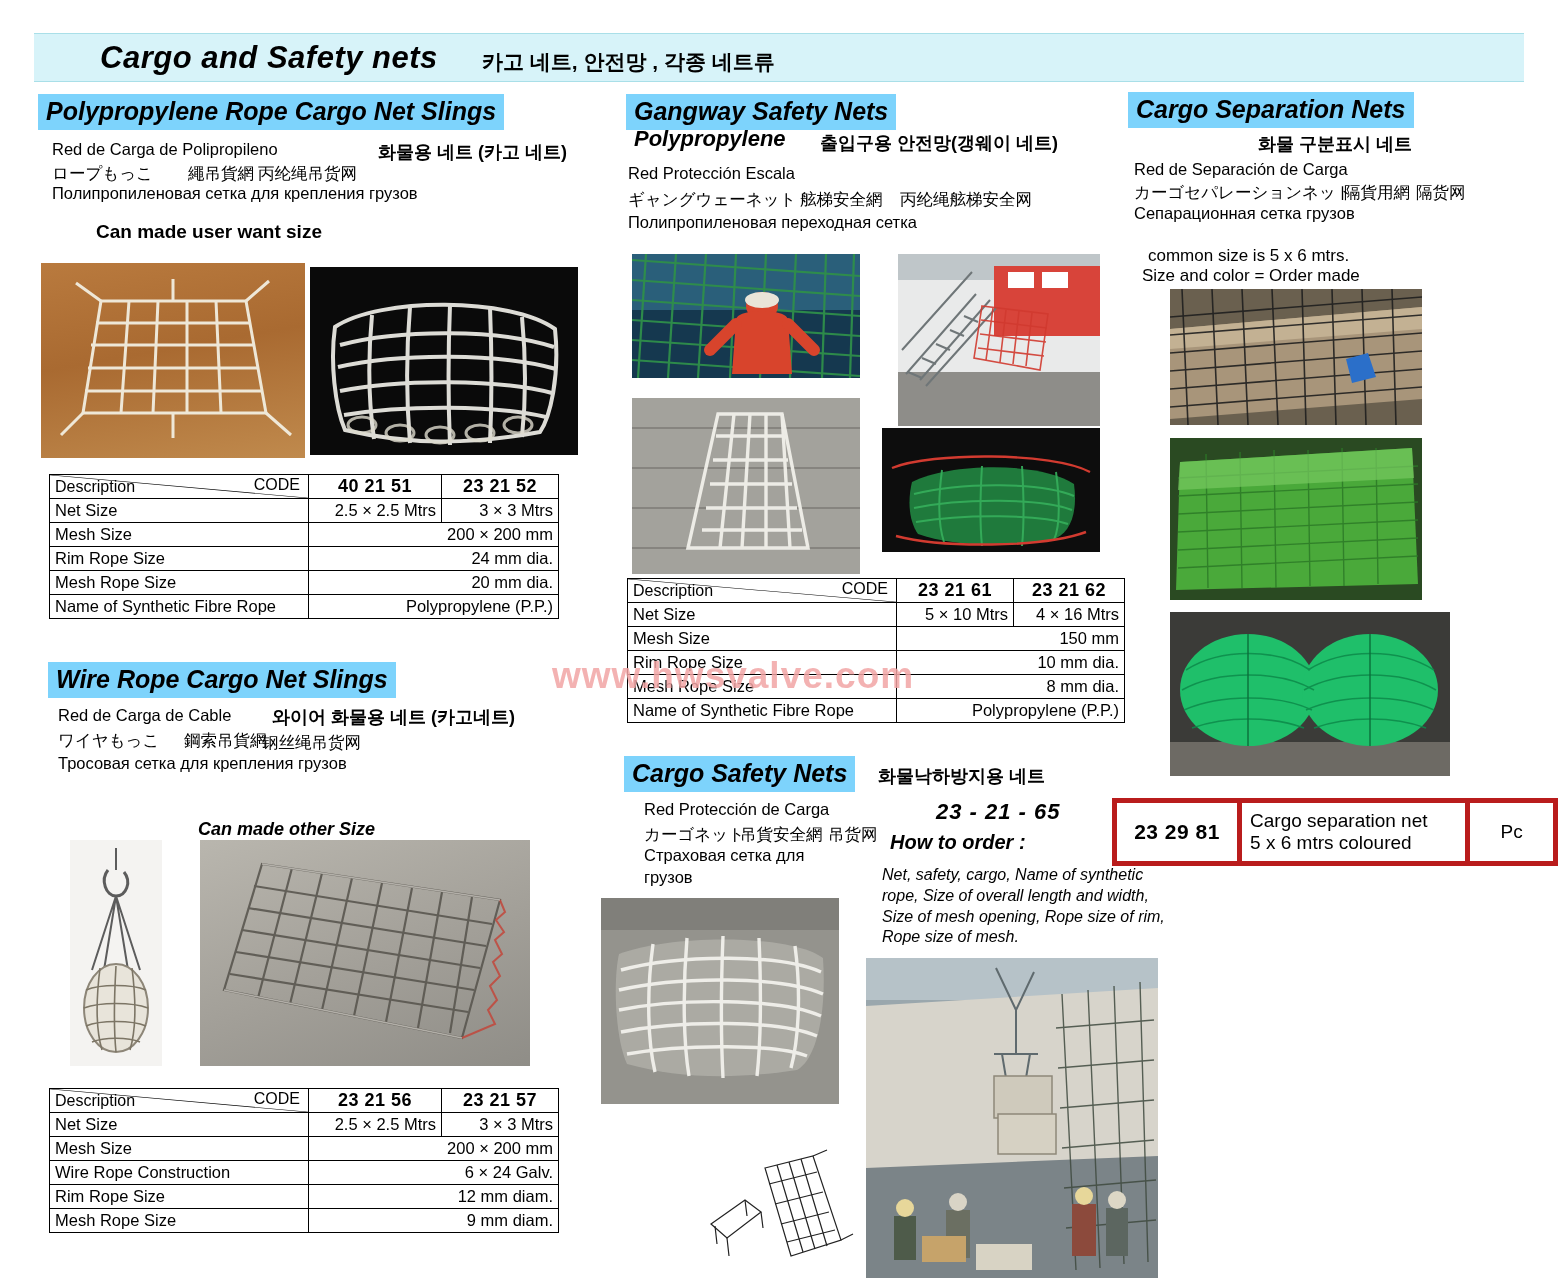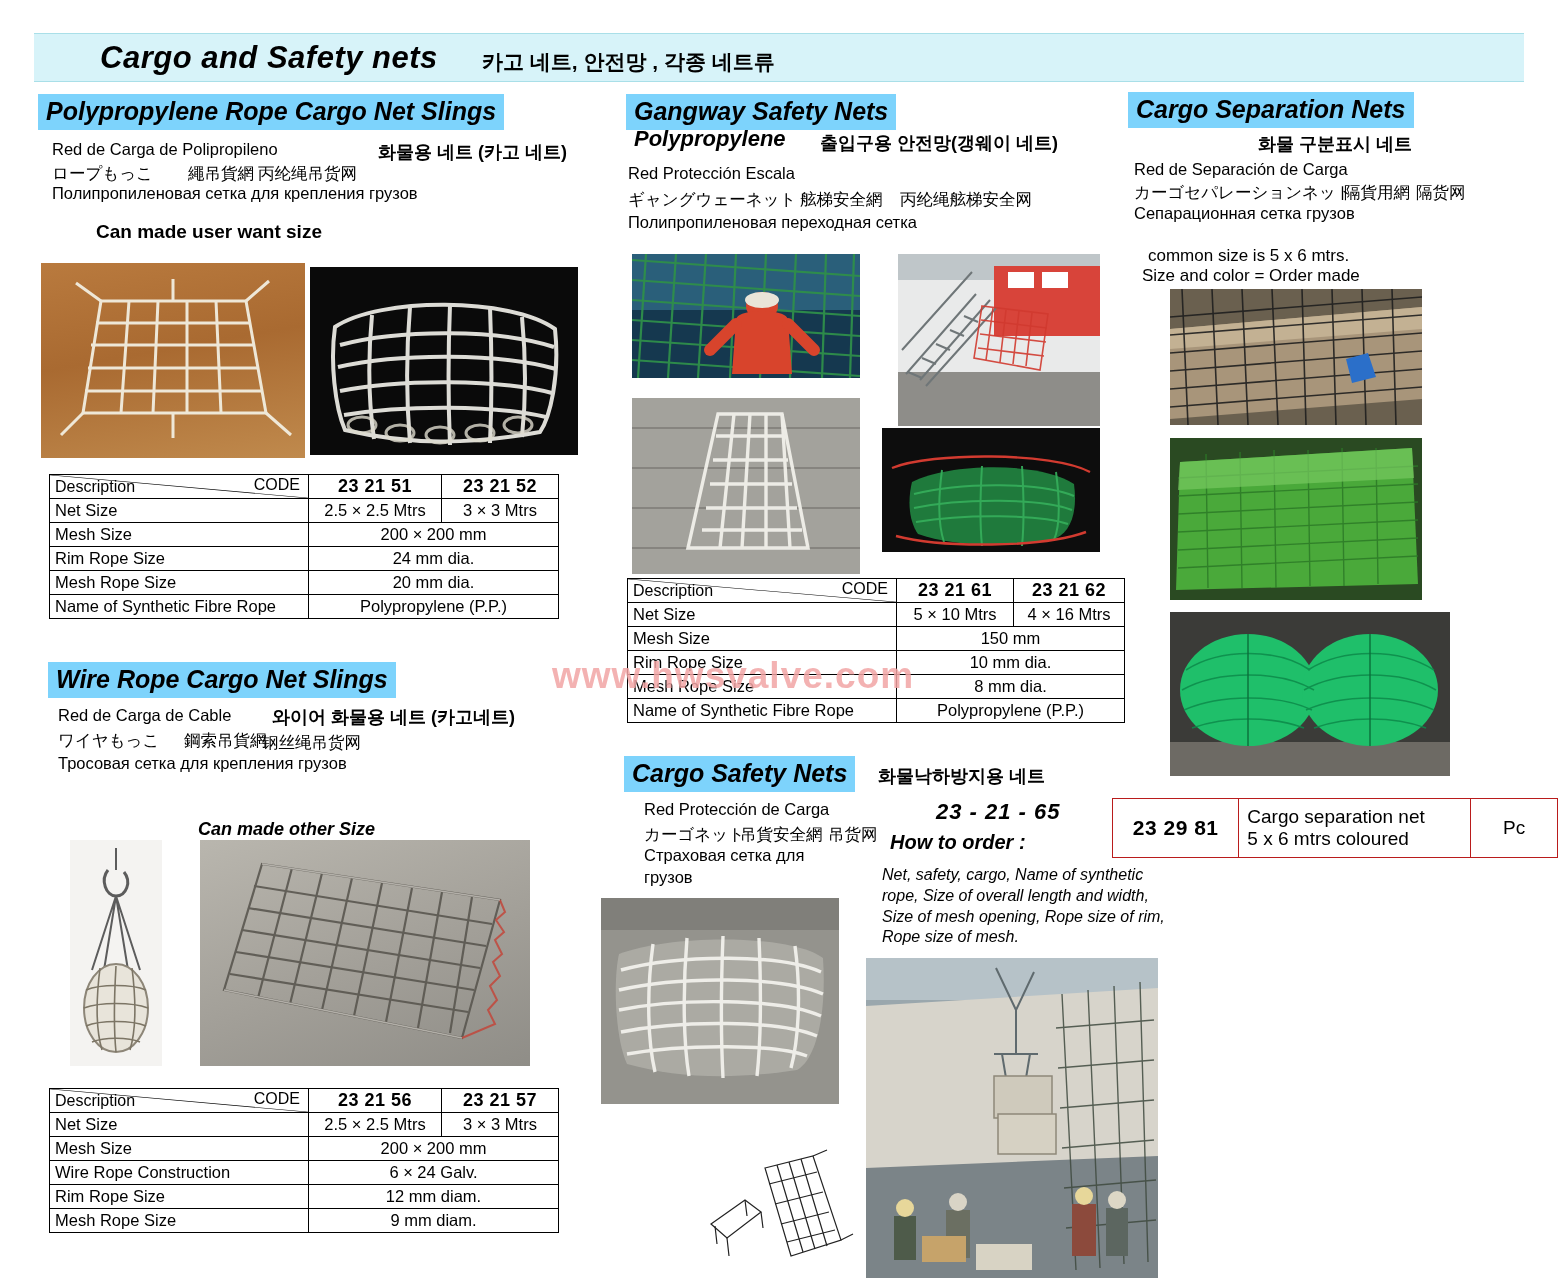--- a/index.html
+++ b/index.html
@@ -127,30 +127,30 @@
     position: absolute;
     left: 5px; bottom: 2px;
     font-size: 16px;
   }
   td.codeno {
     font-weight: bold;
     font-size: 18px;
     text-align: center;
     letter-spacing: 0.5px;
   }
-  td.ctr { text-align: center; }
+  td.ctr { text-align: right; }
 
   
   table.prod {
     position: absolute;
     border-collapse: collapse;
     font-size: 17px;
   }
   table.prod td {
-    border: 1px solid #b91c1c;
+    border: 5px solid #b91c1c;
     padding: 3px 8px;
     vertical-align: middle;
   }
   td.prod-code {
     font-weight: bold;
     font-size: 21px;
     text-align: center;
     letter-spacing: 0.5px;
   }
   td.prod-desc { font-size: 19px; line-height: 1.15; }
@@ -248,21 +248,21 @@
   <table class="spec" style="left:49px; top:474px;">
     <tbody>
         <tr>
       <td class="code-head">
         <svg class="slash" viewBox="0 0 248 44" preserveAspectRatio="none">
               <line x1="0" y1="0" x2="248" y2="44" stroke="#000" stroke-width="1"></line>
             </svg>
         <span class="code-lbl">CODE</span>
         <span class="desc-lbl">Description</span>
       </td>
-      <td class="codeno" style="width:122px;">23 21 51</td>
+      <td class="codeno" style="width:122px;">40 21 51</td>
       <td class="codeno" style="width:106px;">23 21 52</td>
     </tr>
     <tr>
       <td>Net Size</td>
       <td class="ctr">2.5 × 2.5 Mtrs</td>
       <td class="ctr">3 × 3 Mtrs</td>
     </tr>
     <tr>
       <td>Mesh Size</td>
       <td class="ctr" colspan="2">200 × 200 mm</td>

